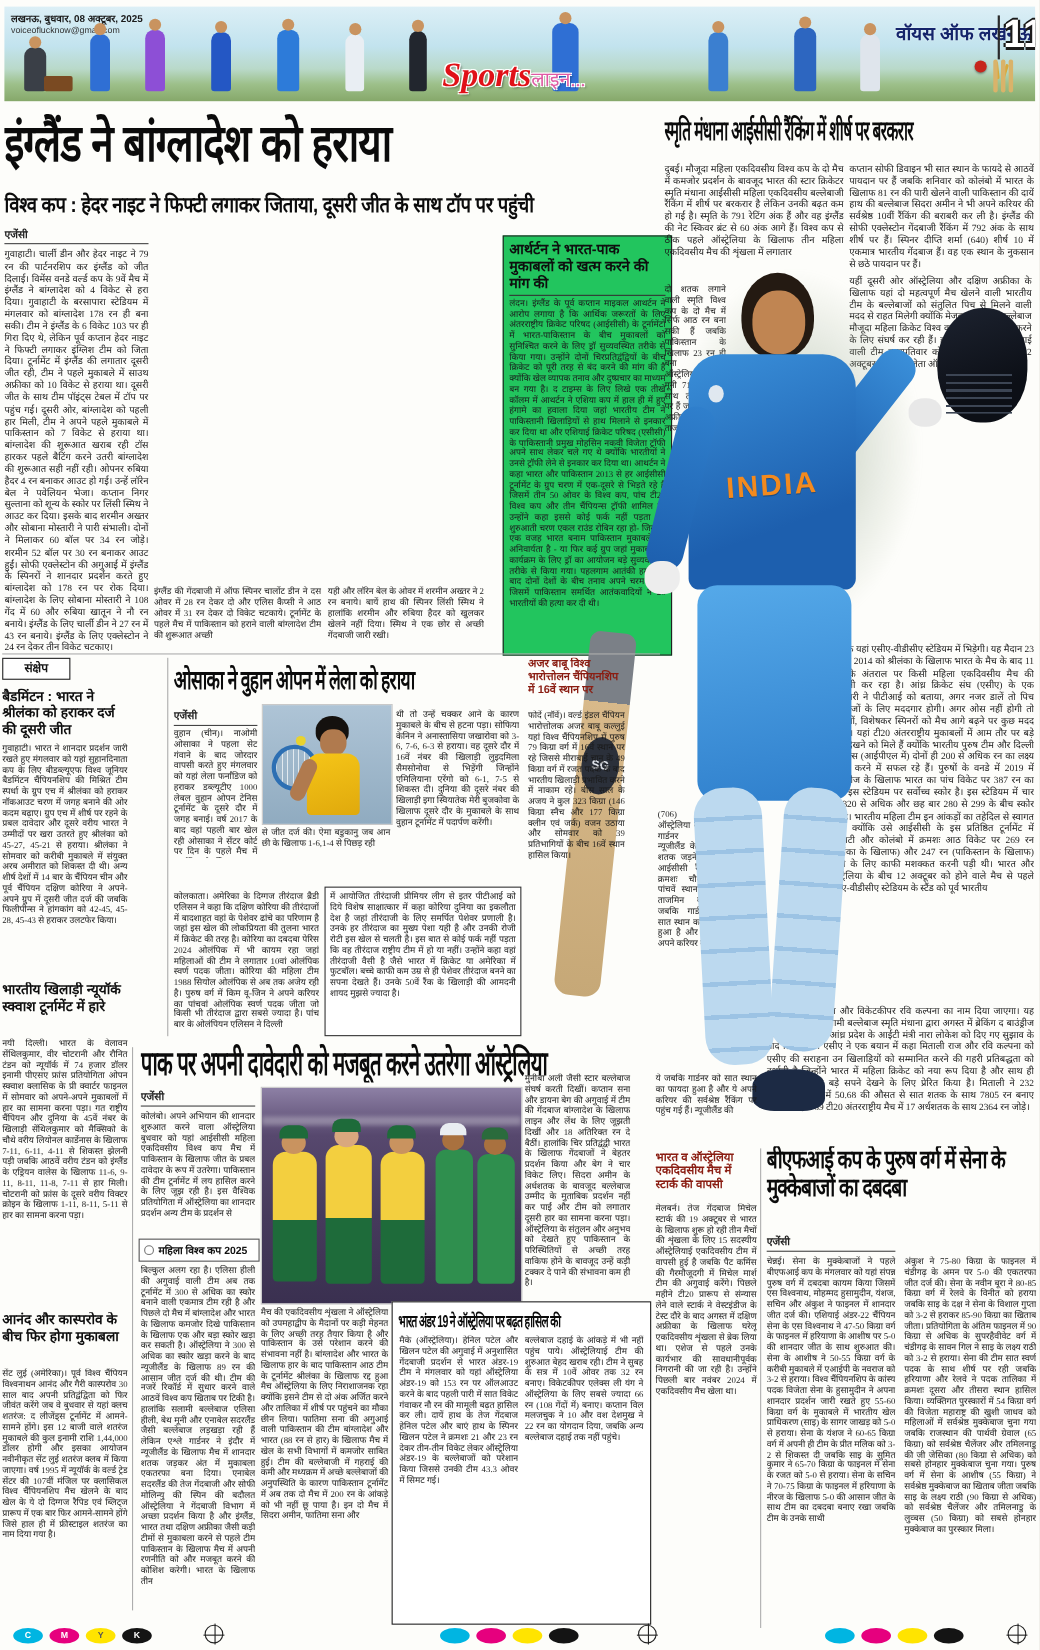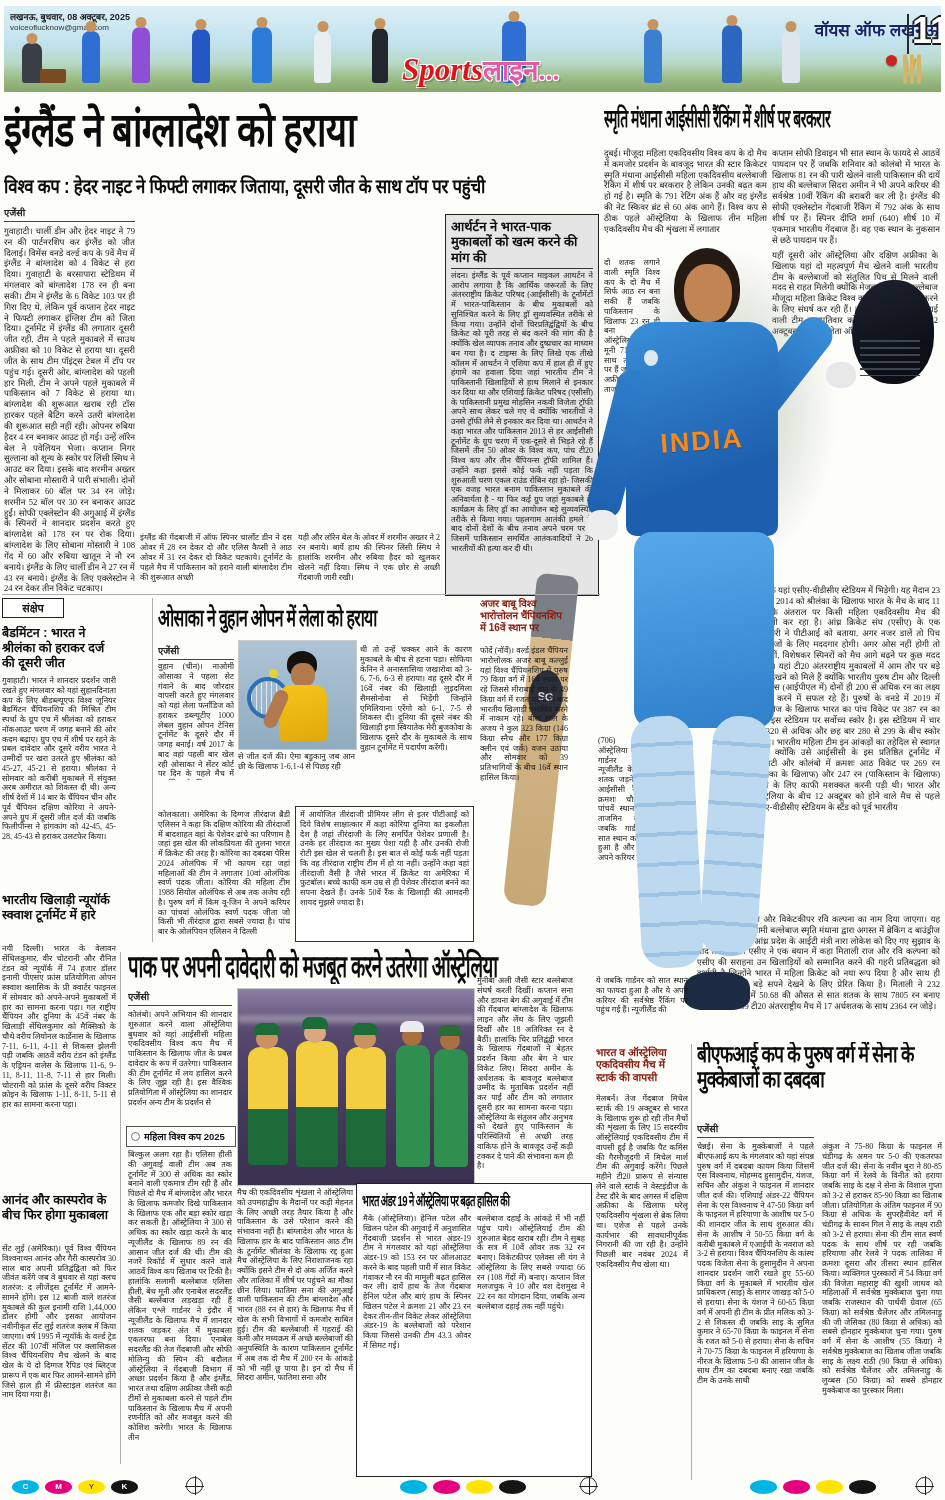--- a/index.html
+++ b/index.html
@@ -21,21 +21,21 @@
   #banner{left:4px;top:6px;width:937px;height:86px;overflow:hidden;
           background:linear-gradient(180deg,#dcefF6 0%,#c2e3ee 42%,#b9d9c9 66%,#9dc08a 82%,#86a86a 100%);}
   .fig{position:absolute;bottom:9px;border-radius:8px 8px 3px 3px;}
   .fig:before{content:"";position:absolute;top:-10px;left:50%;transform:translateX(-50%);
               width:11px;height:11px;border-radius:50%;background:#c9935f;}
   .wkt{position:absolute;bottom:8px;width:4px;height:30px;background:#d9b36a;border-radius:2px;}
   .ball{position:absolute;width:11px;height:11px;border-radius:50%;background:#c6261d;bottom:26px;right:44px;box-shadow:0 1px 2px rgba(0,0,0,.4);}
   .wheat{position:absolute;width:3px;height:16px;background:#d8a93b;border-radius:2px;}
   .sports-en{font-family:"Liberation Serif",serif;font-style:italic;font-weight:900;font-size:31px;color:#e01118;
              text-shadow:-1px -1px 0 #fff,1px -1px 0 #fff,-1px 1px 0 #fff,1px 1px 0 #fff,2px 2px 2px rgba(0,0,0,.35);}
-  .sports-hi{font-weight:700;font-size:28px;color:#e05aa4;
+  .sports-hi{font-weight:400;font-size:18px;color:#e05aa4;
              text-shadow:-1px -1px 0 #fff,1px -1px 0 #fff,-1px 1px 0 #fff,1px 1px 0 #fff,2px 2px 2px rgba(0,0,0,.3);}
   .paper{font-weight:900;font-size:17px;color:#15246b;font-family:"Liberation Sans",sans-serif;
          text-shadow:0 0 2px rgba(255,255,255,.8);}
   .pageno{font-weight:900;font-size:36px;color:#ffffff;font-family:"Liberation Sans",sans-serif;
           text-shadow:-2px 0 0 #1a1a1a,2px 0 0 #1a1a1a,0 -2px 0 #1a1a1a,0 2px 0 #1a1a1a;}
   
   .ppart{position:absolute;}
   
   .oval{position:absolute;width:27px;height:14px;border-radius:50%;bottom:0;
         font:bold 8px "Liberation Sans",sans-serif;text-align:center;line-height:14px;}
@@ -96,21 +96,21 @@
     <span class="hl" style="font-size:19.5px;font-weight:800;letter-spacing:-.3px;transform:scaleX(.86);">विश्व कप : हेदर नाइट ने फिफ्टी लगाकर जिताया, दूसरी जीत के साथ टॉप पर पहुंची</span>
   </div>
 
   <div class="abs byl" style="left:4px;top:206px;width:131px;">एजेंसी</div>
   <div class="abs txt" style="left:4px;top:226px;width:131px;height:392px;">गुवाहाटी। चार्ली डीन और हेदर नाइट ने 79 रन की पार्टनरशिप कर इंग्लैंड को जीत दिलाई। विमेंस वनडे वर्ल्ड कप के 9वें मैच में इंग्लैंड ने बांग्लादेश को 4 विकेट से हरा दिया। गुवाहाटी के बरसापारा स्टेडियम में मंगलवार को बांग्लादेश 178 रन ही बना सकी। टीम ने इंग्लैंड के 6 विकेट 103 पर ही गिरा दिए थे, लेकिन पूर्व कप्तान हेदर नाइट ने फिफ्टी लगाकर इंग्लिश टीम को जिता दिया। टूर्नामेंट में इंग्लैंड की लगातार दूसरी जीत रही, टीम ने पहले मुकाबले में साउथ अफ्रीका को 10 विकेट से हराया था। दूसरी जीत के साथ टीम पॉइंट्स टेबल में टॉप पर पहुंच गई। दूसरी ओर, बांग्लादेश को पहली हार मिली, टीम ने अपने पहले मुकाबले में पाकिस्तान को 7 विकेट से हराया था। बांग्लादेश की शुरूआत खराब रही टॉस हारकर पहले बैटिंग करने उतरी बांग्लादेश की शुरूआत सही नहीं रही। ओपनर रुबिया हैदर 4 रन बनाकर आउट हो गई। उन्हें लॉरेन बेल ने पवेलियन भेजा। कप्तान निगर सुल्ताना को शून्य के स्कोर पर लिंसी स्मिथ ने आउट कर दिया। इसके बाद शरमीन अख्तर और सोबाना मोस्तारी ने पारी संभाली। दोनों ने मिलाकर 60 बॉल पर 34 रन जोड़े। शरमीन 52 बॉल पर 30 रन बनाकर आउट हुईं। सोफी एक्लेस्टोन की अगुआई में इंग्लैंड के स्पिनरों ने शानदार प्रदर्शन करते हुए बांग्लादेश को 178 रन पर रोक दिया। बांग्लादेश के लिए सोबाना मोस्तारी ने 108 गेंद में 60 और रुबिया खातून ने नौ रन बनाये। इंग्लैंड के लिए चार्ली डीन ने 27 रन में 43 रन बनाये। इंग्लैंड के लिए एक्लेस्टोन ने 24 रन देकर तीन विकेट चटकाए।</div>
 
 
   <div class="abs cap" style="left:140px;top:533px;width:152px;height:60px;">इंग्लैंड की गेंदबाजी में ऑफ स्पिनर चार्लोट डीन ने दस ओवर में 28 रन देकर दो और एलिस कैप्सी ने आठ ओवर में 31 रन देकर दो विकेट चटकाये। टूर्नामेंट के पहले मैच में पाकिस्तान को हराने वाली बांग्लादेश टीम की शुरूआत अच्छी</div>
   <div class="abs cap" style="left:298px;top:533px;width:142px;height:60px;">यही और लॉरेन बेल के ओवर में शरमीन अख्तर ने 2 रन बनाये। बायें हाथ की स्पिनर लिंसी स्मिथ ने हालांकि शरमीन और रुबिया हैदर को खुलकर खेलने नहीं दिया। स्मिथ ने एक छोर से अच्छी गेंदबाजी जारी रखी।</div>
 
-  <div class="abs" style="left:445px;top:214px;width:152px;height:380px;border:1.5px solid #222;background:#e5e5e5;overflow:hidden;">
+  <div class="abs" style="left:457px;top:214px;width:152px;height:380px;border:1.5px solid #222;background:#22c55e;overflow:hidden;">
     <div class="h2" style="font-size:13px;margin:4px 5px 2px 5px;border-bottom:1.3px solid #333;padding-bottom:3px;">आर्थर्टन ने भारत-पाक मुकाबलों को खत्म करने की मांग की</div>
     <div class="txt sm" style="margin:2px 5px;height:330px;">लंदन। इंग्लैंड के पूर्व कप्तान माइकल आथर्टन ने आरोप लगाया है कि आर्थिक जरूरतों के लिए अंतरराष्ट्रीय क्रिकेट परिषद (आईसीसी) के टूर्नामेंटों में भारत-पाकिस्तान के बीच मुकाबलों को सुनिश्चित करने के लिए ड्रॉ सुव्यवस्थित तरीके से किया गया। उन्होंने दोनों चिरप्रतिद्वंद्वियों के बीच क्रिकेट को पूरी तरह से बंद करने की मांग की है क्योंकि खेल व्यापक तनाव और दुष्प्रचार का माध्यम बन गया है। द टाइम्स के लिए लिखे एक तीखे कॉलम में आथर्टन ने एशिया कप में हाल ही में हुए हंगामे का हवाला दिया जहां भारतीय टीम ने पाकिस्तानी खिलाड़ियों से हाथ मिलाने से इनकार कर दिया था और एशियाई क्रिकेट परिषद (एसीसी) के पाकिस्तानी प्रमुख मोहसिन नकवी विजेता ट्रॉफी अपने साथ लेकर चले गए थे क्योंकि भारतीयों ने उनसे ट्रॉफी लेने से इनकार कर दिया था। आथर्टन ने कहा भारत और पाकिस्तान 2013 से हर आईसीसी टूर्नामेंट के ग्रुप चरण में एक-दूसरे से भिड़ते रहे हैं जिसमें तीन 50 ओवर के विश्व कप, पांच टी20 विश्व कप और तीन चैंपियन्स ट्रॉफी शामिल हैं। उन्होंने कहा इससे कोई फर्क नहीं पड़ता कि शुरुआती चरण एकल राउंड रोबिन रहा हो- जिसकी एक वजह भारत बनाम पाकिस्तान मुकाबले की अनिवार्यता है - या फिर कई ग्रुप जहां मुकाबले के कार्यक्रम के लिए ड्रॉ का आयोजन बड़े सुव्यवस्थित तरीके से किया गया। पहलगाम आतंकी हमले के बाद दोनों देशों के बीच तनाव अपने चरम पर है जिसमें पाकिस्तान समर्थित आतंकवादियों ने 26 भारतीयों की हत्या कर दी थी।</div>
   </div>
 
   <div class="abs" style="left:604px;top:100px;width:337px;height:40px;overflow:hidden;">
     <span class="hl" style="font-size:25px;font-weight:900;transform:scaleX(.56);">स्मृति मंधाना आईसीसी रैंकिंग में शीर्ष पर बरकरार</span>
   </div>
   <div class="abs txt" style="left:604px;top:148px;width:163px;height:106px;">दुबई। मौजूदा महिला एकदिवसीय विश्व कप के दो मैच में कमजोर प्रदर्शन के बावजूद भारत की स्टार क्रिकेटर स्मृति मंधाना आईसीसी महिला एकदिवसीय बल्लेबाजी रैंकिंग में शीर्ष पर बरकरार है लेकिन उनकी बढ़त कम हो गई है। स्मृति के 791 रेटिंग अंक हैं और वह इंग्लैंड की नेट स्किवर ब्रंट से 60 अंक आगे हैं। विश्व कप से ठीक पहले ऑस्ट्रेलिया के खिलाफ तीन महिला एकदिवसीय मैच की शृंखला में लगातार</div>
   <div class="abs txt" style="left:772px;top:148px;width:168px;height:98px;">कप्तान सोफी डिवाइन भी सात स्थान के फायदे से आठवें पायदान पर हैं जबकि शनिवार को कोलंबो में भारत के खिलाफ 81 रन की पारी खेलने वाली पाकिस्तान की दायें हाथ की बल्लेबाज सिदरा अमीन ने भी अपने करियर की सर्वश्रेष्ठ 10वीं रैंकिंग की बराबरी कर ली है। इंग्लैंड की सोफी एक्लेस्टोन गेंदबाजी रैंकिंग में 792 अंक के साथ शीर्ष पर हैं। स्पिनर दीप्ति शर्मा (640) शीर्ष 10 में एकमात्र भारतीय गेंदबाज हैं। वह एक स्थान के नुकसान से छठे पायदान पर हैं।</div>
   <div class="abs txt sm" style="left:604px;top:258px;width:56px;height:212px;">दो शतक लगाने वाली स्मृति विश्व कप के दो मैच में सिर्फ आठ रन बना सकी हैं जबकि पाकिस्तान के खिलाफ 23 रन ही बना सकीं। ऑस्ट्रेलिया की बेथ मूनी 713 अंक के साथ तीसरे स्थान पर हैं जबकि दक्षिण अफ्रीका की ताजमिन ब्रिट्स</div>

